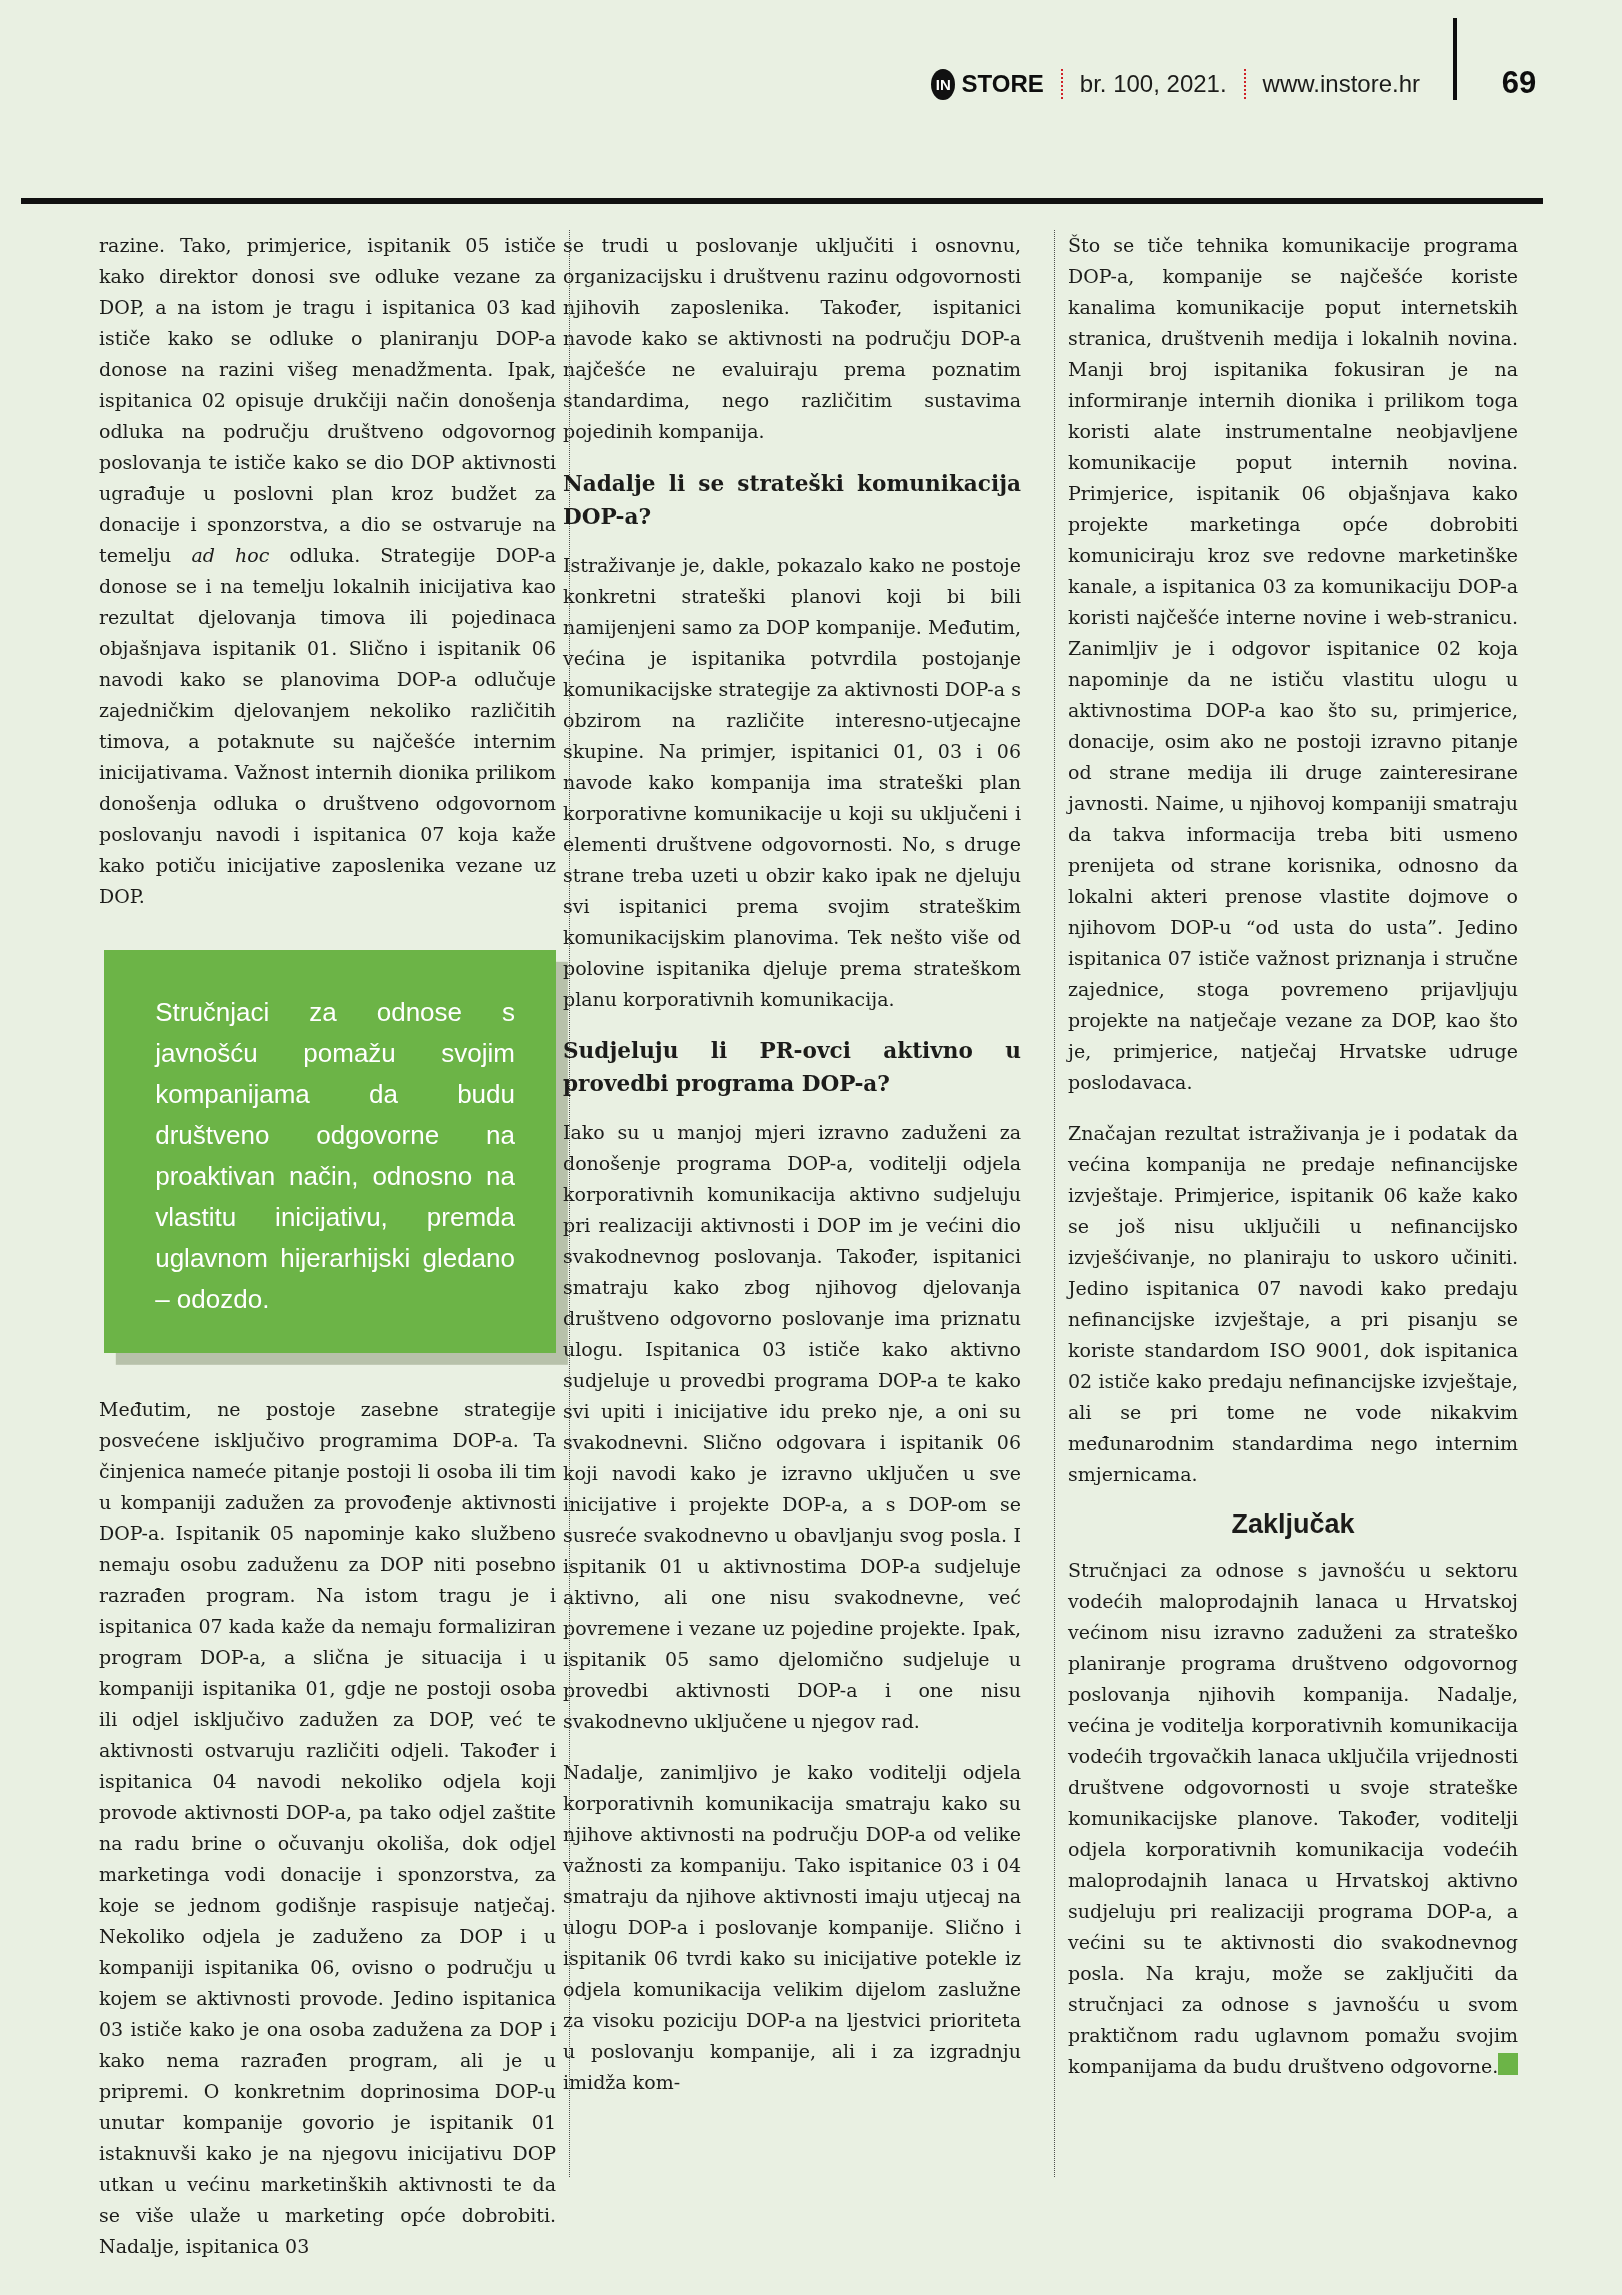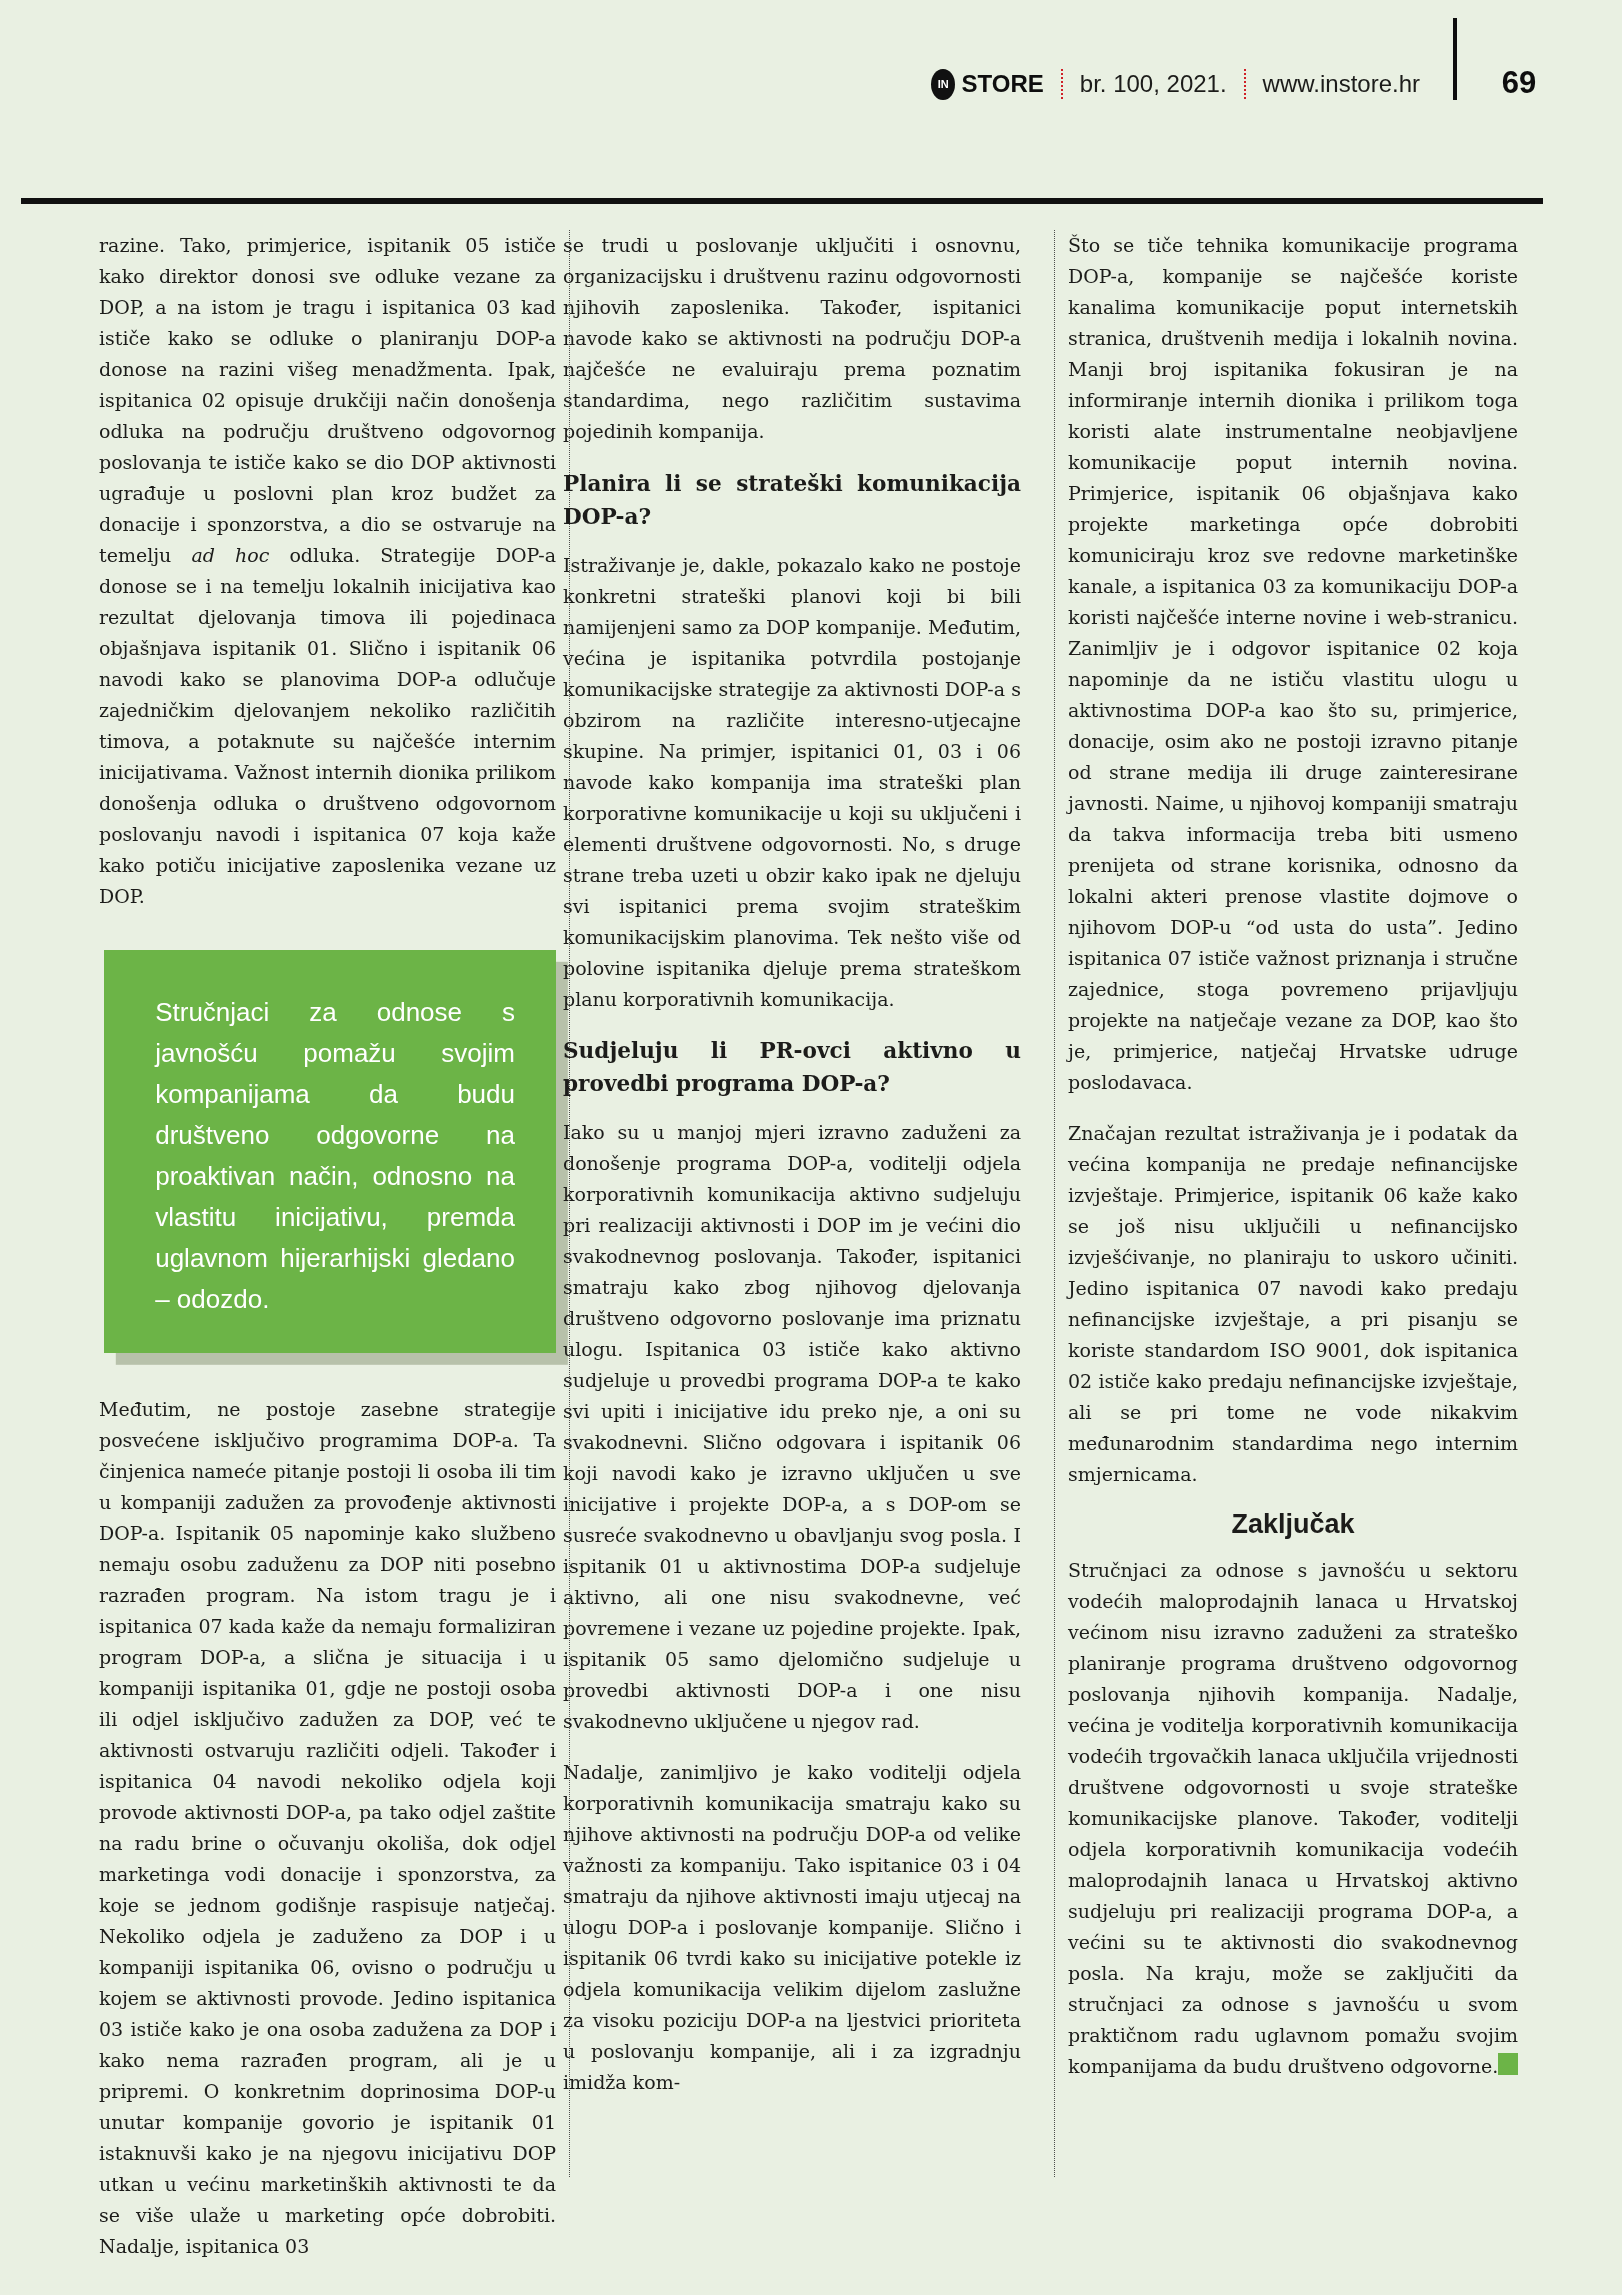--- a/index.html
+++ b/index.html
@@ -11,21 +11,21 @@
   
   .header{
     position:absolute;top:58px;left:949px;width:471px;height:52px;
     display:flex;align-items:center;justify-content:flex-end;gap:17px;
     font-family:"Liberation Sans", sans-serif;
   }
   .logo{display:flex;align-items:center;gap:6.5px;}
   .logo-oval{
     width:23.6px;height:31px;background:#111;border-radius:50%;
     color:#fff;display:flex;align-items:center;justify-content:center;
-    font-size:11px;font-weight:bold;letter-spacing:0;
+    font-size:15px;font-weight:bold;letter-spacing:0;
   }
   .store-wordmark{font-size:24px;font-weight:900;letter-spacing:0px;color:#0e0e0e;}
   .red-sep{width:0;height:30px;border-left:2.6px dotted #cf2027;}
   .hdr-text{font-size:24px;color:#1c1c1a;white-space:nowrap;}
   .header-vline{position:absolute;left:1453px;top:18.3px;width:3.9px;height:82px;background:#0e0e0e;}
   .page-number{
     position:absolute;left:1491px;top:65px;width:56px;text-align:center;
     font-family:"Liberation Sans", sans-serif;font-size:31px;font-weight:900;color:#0e0e0e;
   }
   .section-rule{position:absolute;top:198px;left:21px;width:1522px;height:5.9px;background:#101010;}
@@ -86,21 +86,21 @@
 <div class="col" id="col1">
   <p><span>razine. Tako, primjerice, ispitanik 05 ističe kako direktor donosi sve odluke vezane za DOP, a na istom je tragu i ispitanica 03 kad ističe kako se odluke o planiranju DOP-a donose na razini višeg menadžmenta. Ipak, ispitanica 02 opisuje drukčiji način donošenja odluka na području društveno odgovornog poslovanja te ističe kako se dio DOP aktivnosti ugrađuje u poslovni plan kroz budžet za donacije i sponzorstva, a dio se ostvaruje na temelju </span><span class="italic">ad hoc</span><span> odluka. Strategije DOP-a donose se i na temelju lokalnih inicijativa kao rezultat djelovanja timova ili pojedinaca objašnjava ispitanik 01. Slično i ispitanik 06 navodi kako se planovima DOP-a odlučuje zajedničkim djelovanjem nekoliko različitih timova, a potaknute su najčešće internim inicijativama. Važnost internih dionika prilikom donošenja odluka o društveno odgovornom poslovanju navodi i ispitanica 07 koja kaže kako potiču inicijative zaposlenika vezane uz DOP.</span></p>
   <div class="pull-quote">
     <span>Stručnjaci za odnose s javnošću pomažu svojim kompanijama da budu društveno odgovorne na proaktivan način, odnosno na vlastitu inicijativu, premda uglavnom hijerarhijski gledano – odozdo.</span>
   </div>
   <p>Međutim, ne postoje zasebne strategije posvećene isključivo programima DOP-a. Ta činjenica nameće pitanje postoji li osoba ili tim u kompaniji zadužen za provođenje aktivnosti DOP-a. Ispitanik 05 napominje kako službeno nemaju osobu zaduženu za DOP niti posebno razrađen program. Na istom tragu je i ispitanica 07 kada kaže da nemaju formaliziran program DOP-a, a slična je situacija i u kompaniji ispitanika 01, gdje ne postoji osoba ili odjel isključivo zadužen za DOP, već te aktivnosti ostvaruju različiti odjeli. Također i ispitanica 04 navodi nekoliko odjela koji provode aktivnosti DOP-a, pa tako odjel zaštite na radu brine o očuvanju okoliša, dok odjel marketinga vodi donacije i sponzorstva, za koje se jednom godišnje raspisuje natječaj. Nekoliko odjela je zaduženo za DOP i u kompaniji ispitanika 06, ovisno o području u kojem se aktivnosti provode. Jedino ispitanica 03 ističe kako je ona osoba zadužena za DOP i kako nema razrađen program, ali je u pripremi. O konkretnim doprinosima DOP-u unutar kompanije govorio je ispitanik 01 istaknuvši kako je na njegovu inicijativu DOP utkan u većinu marketinških aktivnosti te da se više ulaže u marketing opće dobrobiti. Nadalje, ispitanica 03</p>
 </div>
 
 <div class="col" id="col2">
   <p>se trudi u poslovanje uključiti i osnovnu, organizacijsku i društvenu razinu odgovornosti njihovih zaposlenika. Također, ispitanici navode kako se aktivnosti na području DOP-a najčešće ne evaluiraju prema poznatim standardima, nego različitim sustavima pojedinih kompanija.</p>
-  <h2 class="subheading">Planira li se strateški komunikacija DOP-a?</h2>
+  <h2 class="subheading">Nadalje li se strateški komunikacija DOP-a?</h2>
   <p>Istraživanje je, dakle, pokazalo kako ne postoje konkretni strateški planovi koji bi bili namijenjeni samo za DOP kompanije. Međutim, većina je ispitanika potvrdila postojanje komunikacijske strategije za aktivnosti DOP-a s obzirom na različite interesno-utjecajne skupine. Na primjer, ispitanici 01, 03 i 06 navode kako kompanija ima strateški plan korporativne komunikacije u koji su uključeni i elementi društvene odgovornosti. No, s druge strane treba uzeti u obzir kako ipak ne djeluju svi ispitanici prema svojim strateškim komunikacijskim planovima. Tek nešto više od polovine ispitanika djeluje prema strateškom planu korporativnih komunikacija.</p>
   <h2 class="subheading">Sudjeluju li PR-ovci aktivno u provedbi programa DOP-a?</h2>
   <p>Iako su u manjoj mjeri izravno zaduženi za donošenje programa DOP-a, voditelji odjela korporativnih komunikacija aktivno sudjeluju pri realizaciji aktivnosti i DOP im je većini dio svakodnevnog poslovanja. Također, ispitanici smatraju kako zbog njihovog djelovanja društveno odgovorno poslovanje ima priznatu ulogu. Ispitanica 03 ističe kako aktivno sudjeluje u provedbi programa DOP-a te kako svi upiti i inicijative idu preko nje, a oni su svakodnevni. Slično odgovara i ispitanik 06 koji navodi kako je izravno uključen u sve inicijative i projekte DOP-a, a s DOP-om se susreće svakodnevno u obavljanju svog posla. I ispitanik 01 u aktivnostima DOP-a sudjeluje aktivno, ali one nisu svakodnevne, već povremene i vezane uz pojedine projekte. Ipak, ispitanik 05 samo djelomično sudjeluje u provedbi aktivnosti DOP-a i one nisu svakodnevno uključene u njegov rad.</p>
   <p>Nadalje, zanimljivo je kako voditelji odjela korporativnih komunikacija smatraju kako su njihove aktivnosti na području DOP-a od velike važnosti za kompaniju. Tako ispitanice 03 i 04 smatraju da njihove aktivnosti imaju utjecaj na ulogu DOP-a i poslovanje kompanije. Slično i ispitanik 06 tvrdi kako su inicijative potekle iz odjela komunikacija velikim dijelom zaslužne za visoku poziciju DOP-a na ljestvici prioriteta u poslovanju kompanije, ali i za izgradnju imidža kom-</p>
 </div>
 
 <div class="col" id="col3">
   <p>Što se tiče tehnika komunikacije programa DOP-a, kompanije se najčešće koriste kanalima komunikacije poput internetskih stranica, društvenih medija i lokalnih novina. Manji broj ispitanika fokusiran je na informiranje internih dionika i prilikom toga koristi alate instrumentalne neobjavljene komunikacije poput internih novina. Primjerice, ispitanik 06 objašnjava kako projekte marketinga opće dobrobiti komuniciraju kroz sve redovne marketinške kanale, a ispitanica 03 za komunikaciju DOP-a koristi najčešće interne novine i web-stranicu. Zanimljiv je i odgovor ispitanice 02 koja napominje da ne ističu vlastitu ulogu u aktivnostima DOP-a kao što su, primjerice, donacije, osim ako ne postoji izravno pitanje od strane medija ili druge zainteresirane javnosti. Naime, u njihovoj kompaniji smatraju da takva informacija treba biti usmeno prenijeta od strane korisnika, odnosno da lokalni akteri prenose vlastite dojmove o njihovom DOP-u “od usta do usta”. Jedino ispitanica 07 ističe važnost priznanja i stručne zajednice, stoga povremeno prijavljuju projekte na natječaje vezane za DOP, kao što je, primjerice, natječaj Hrvatske udruge poslodavaca.</p>
   <p>Značajan rezultat istraživanja je i podatak da većina kompanija ne predaje nefinancijske izvještaje. Primjerice, ispitanik 06 kaže kako se još nisu uključili u nefinancijsko izvješćivanje, no planiraju to uskoro učiniti. Jedino ispitanica 07 navodi kako predaju nefinancijske izvještaje, a pri pisanju se koriste standardom ISO 9001, dok ispitanica 02 ističe kako predaju nefinancijske izvještaje, ali se pri tome ne vode nikakvim međunarodnim standardima nego internim smjernicama.</p>
   <h2 class="sans-heading">Zaključak</h2>

